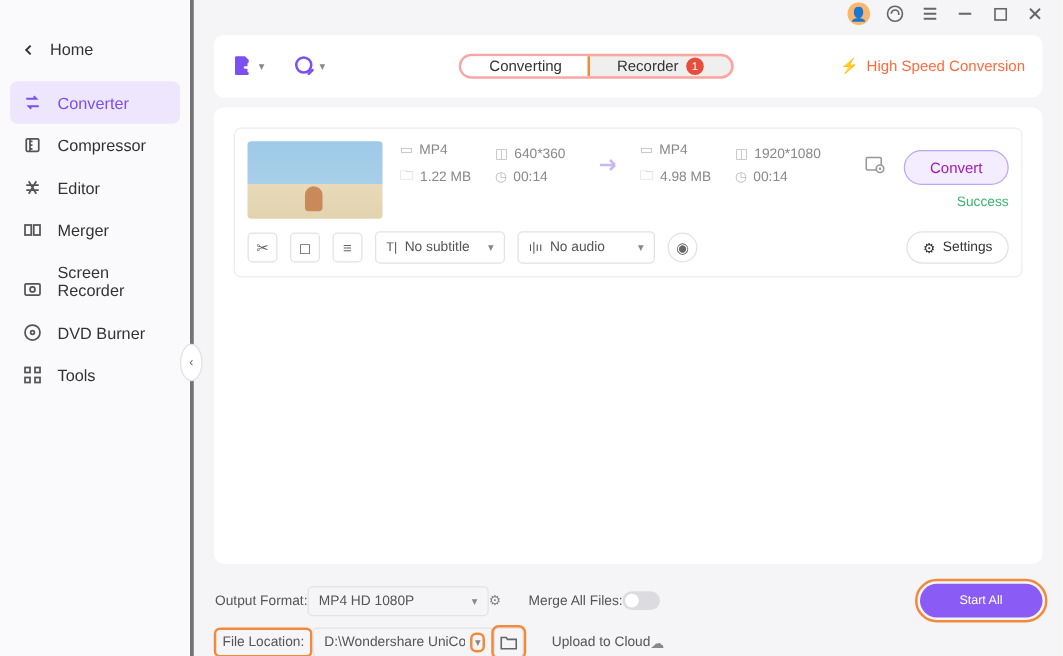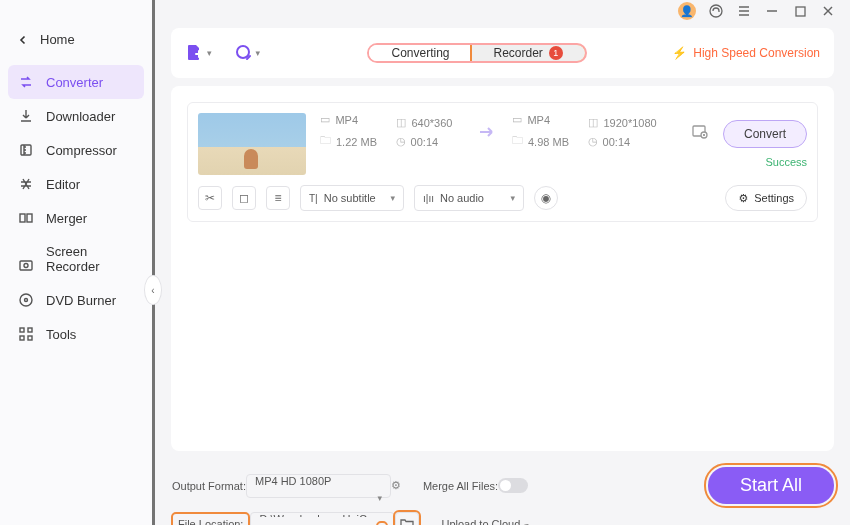--- a/index.html
+++ b/index.html
@@ -39,44 +39,44 @@
 .thumb { width: 108px; height: 62px; border-radius: 3px; background: linear-gradient(180deg,#9ec9e8 0%,#a8cfe8 55%,#e8d9b8 55%,#e2d3b0 100%); position: relative; overflow: hidden;}
 .thumb::after { content:''; position:absolute; left:46px; bottom:6px; width:14px; height:20px; background:#c98a5a; border-radius:7px 7px 3px 3px; }
 .card-info { flex: 1; display: flex; flex-direction: column; gap: 8px; }
 .fname-row { display: flex; align-items: center; gap: 10px; font-size: 13px; font-weight: 500; }
 .meta-row { display: flex; align-items: center; gap: 8px; }
 .meta-col { display: flex; flex-direction: column; gap: 6px; }
 .meta-cell { display: flex; align-items: center; gap: 5px; font-size: 11px; color: #888; min-width: 68px; }
 .meta-cell .mi { color: #bbb; }
 .arrow-mid { color: #c6b8f5; margin: 0 6px; }
 .card-right { display: flex; flex-direction: column; align-items: flex-end; gap: 8px; justify-content: center; }
-.convert-btn { border: 1px solid #bda6f5; background: #f3edff; color: #404040; border-radius: 16px; padding: 6px 20px; font-size: 12px; cursor: pointer; }
+.convert-btn { border: 1px solid #bda6f5; background: #f3edff; color: #a21caf; border-radius: 16px; padding: 6px 20px; font-size: 12px; cursor: pointer; }
 .success { color: #3cb371; font-size: 11px; }
 .fmt-ic { color: #bbb; cursor: pointer; }
 
 .card-bottom { display: flex; align-items: center; gap: 10px; }
 .mini-ic { width: 24px; height: 24px; border: 1px solid #e2e2e6; border-radius: 4px; display: flex; align-items: center; justify-content: center; color: #666; font-size: 12px; cursor: pointer; }
 .sel { border: 1px solid #e2e2e6; border-radius: 4px; height: 26px; display: flex; align-items: center; padding: 0 8px; font-size: 11px; color: #555; gap: 6px; cursor: pointer; }
 .sel .caret { margin-left: auto; color: #888; font-size: 9px; }
 .settings-pill { border: 1px solid #e2e2e6; border-radius: 14px; height: 26px; display: flex; align-items: center; padding: 0 12px; gap: 6px; font-size: 11px; cursor: pointer; margin-left: auto; }
 
 
 .footer { height: 66px; padding: 8px 16px; display: flex; flex-direction: column; gap: 8px; }
 .frow { display: flex; align-items: center; font-size: 11px; color: #555; }
 .flabel { width: 75px; text-align: right; }
 .flabel.hilite { border: 2px solid #f08a3c; border-radius: 5px; padding: 4px 5px; width: auto; }
-.fsel { border: 1px solid #e2e2e6; border-radius: 4px; height: 24px; width: 145px; display: flex; padding: 0 8px; font-size: 11px; gap: 6px; flex-direction: column; }
+.fsel { border: 1px solid #e2e2e6; border-radius: 4px; height: 24px; width: 145px; display: flex; align-items: center; padding: 0 8px; font-size: 11px; gap: 6px; }
 .fsel .caret { margin-left: auto; font-size: 9px; color: #888; }
 .fsel .caret.hilite { outline: 2px solid #f08a3c; border-radius: 3px; padding: 1px 2px; }
 .folder-ic { width: 24px; height: 24px; border: 1px solid #e2e2e6; border-radius: 4px; display: flex; align-items: center; justify-content: center; cursor: pointer; }
 .folder-ic.hilite { outline: 2px solid #f08a3c; }
 .merge-lbl { margin-left: 22px; }
 .toggle { width: 30px; height: 15px; background: #dcdce0; border-radius: 8px; position: relative; }
 .toggle::after { content:''; position:absolute; left:2px; top:2px; width:11px; height:11px; background:#fff; border-radius:50%; }
-.start-all { margin-left: auto; background: #8a5cf5; color: #fff; border-radius: 18px; padding: 8px 32px; font-size: 18px; cursor: pointer; outline: 2px solid #f08a3c; outline-offset: 2px; }
+.start-all { margin-left: auto; background: #8a5cf5; color: #fff; border-radius: 18px; padding: 8px 32px; font-size: 10px; cursor: pointer; outline: 2px solid #f08a3c; outline-offset: 2px; }
 
 svg { display: block; }
 </style>
 </head>
 <body>
 
 <div class="titlebar">
   <div class="avatar">👤</div>
   <div class="ic">
       <svg width="16" height="16" viewBox="0 0 16 16" fill="none" stroke="currentColor" stroke-width="1.3">
@@ -119,28 +119,20 @@
     <span>Home</span>
   </div>
   <div class="sidebar-items">
     <div class="sidebar-item active">
       <span class="sicon">
           <svg width="16" height="16" viewBox="0 0 16 16" fill="none" stroke="#7b4ff0" stroke-width="1.5">
             <path d="M3 5h8l-2-2M13 11H5l2 2"></path>
           </svg>
         </span>
       <span>Converter</span>
-    </div>
-    <div class="sidebar-item">
-      <span class="sicon">
-          <svg width="16" height="16" viewBox="0 0 16 16" fill="none" stroke="#555" stroke-width="1.4">
-            <path d="M8 2v8m0 0 3-3m-3 3L5 7M3 13h10"></path>
-          </svg>
-        </span>
-      <span>Downloader</span>
     </div>
     <div class="sidebar-item">
       <span class="sicon">
           <svg width="16" height="16" viewBox="0 0 16 16" fill="none" stroke="#555" stroke-width="1.4">
             <rect x="3" y="3" width="10" height="10" rx="1"></rect>
             <path d="M6 3v10M6 5h2M6 8h2M6 11h2"></path>
           </svg>
         </span>
       <span>Compressor</span>
     </div>

